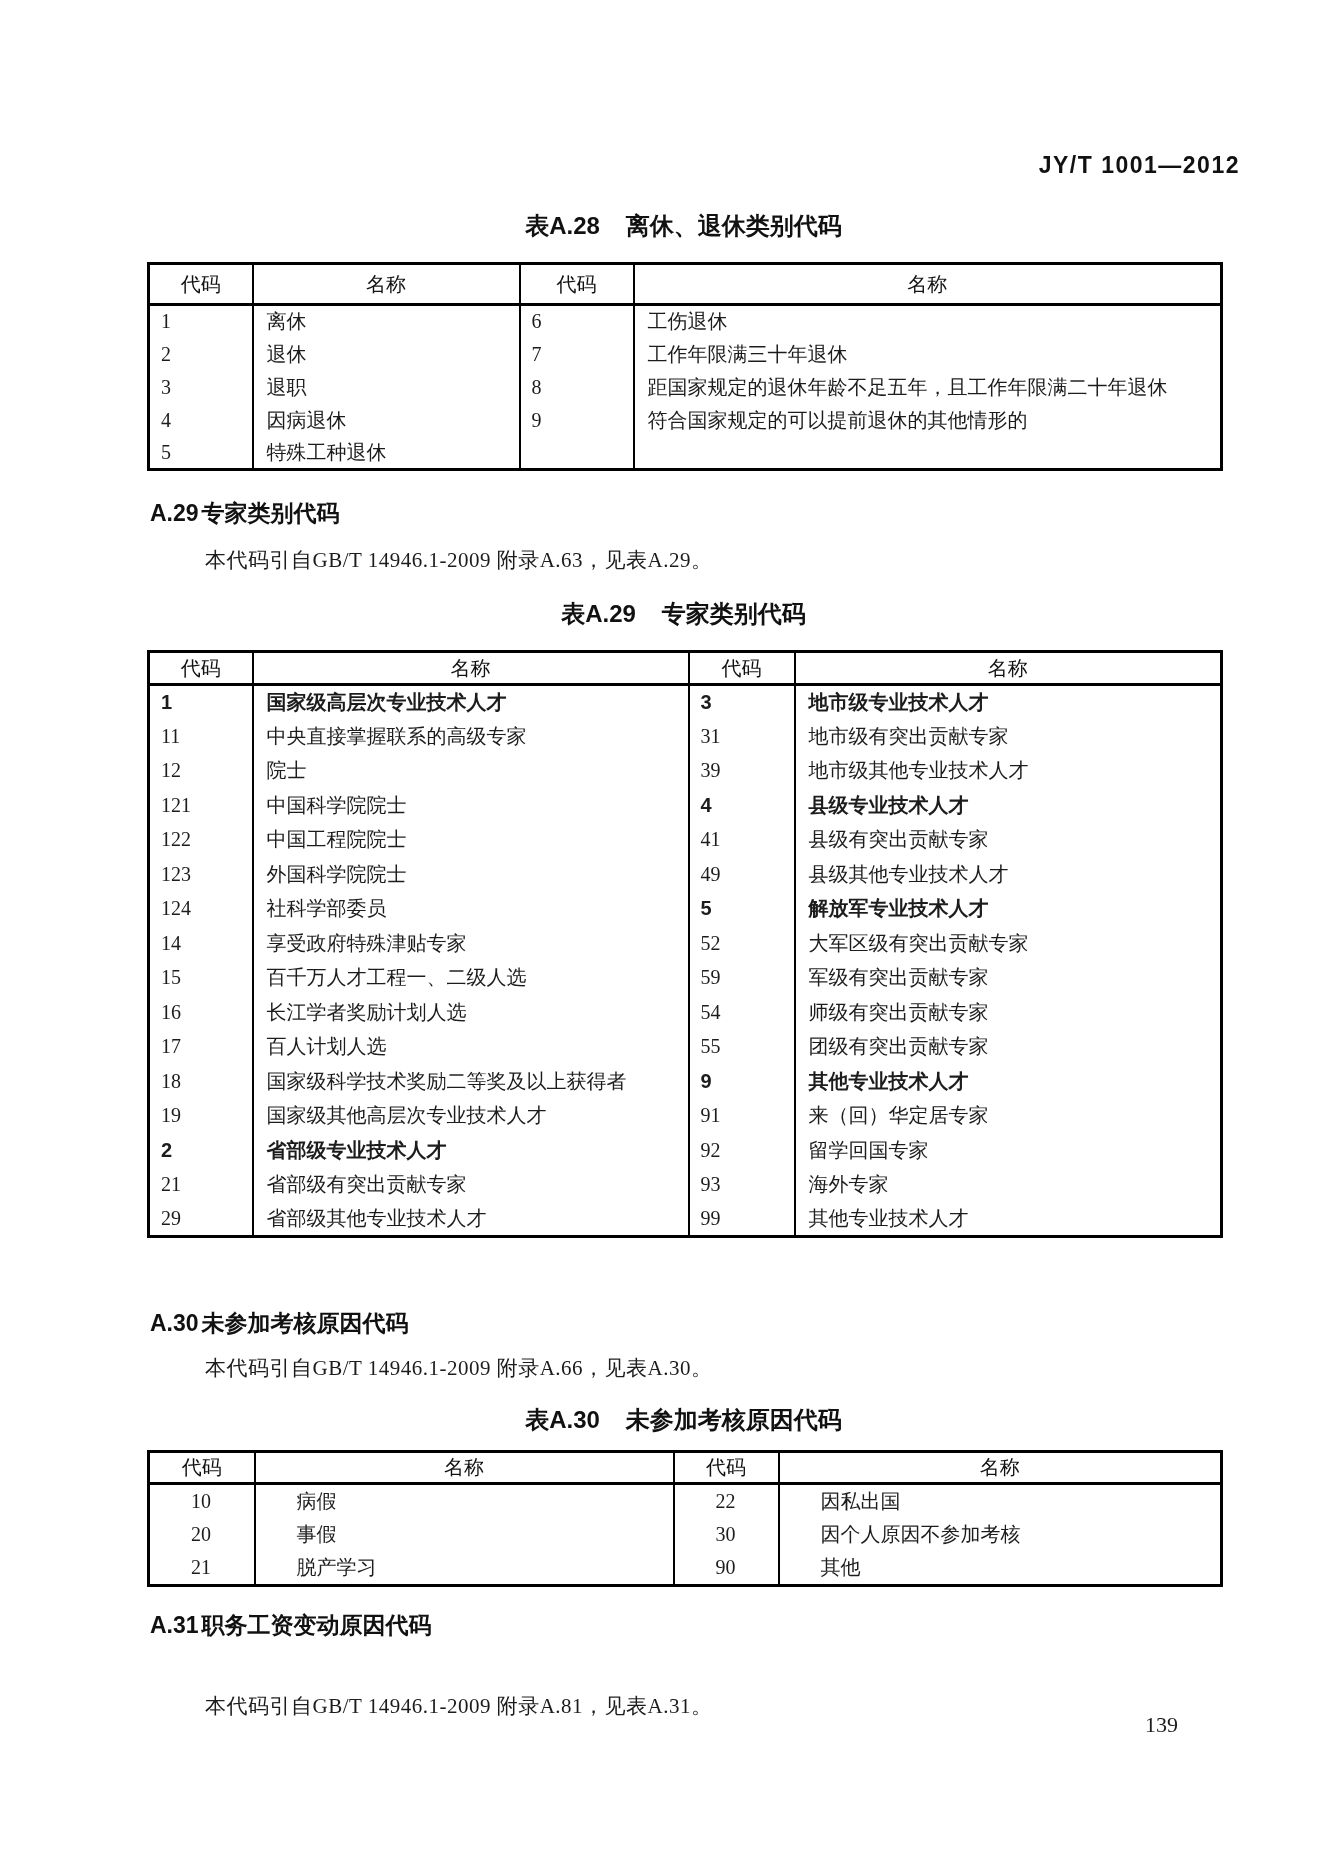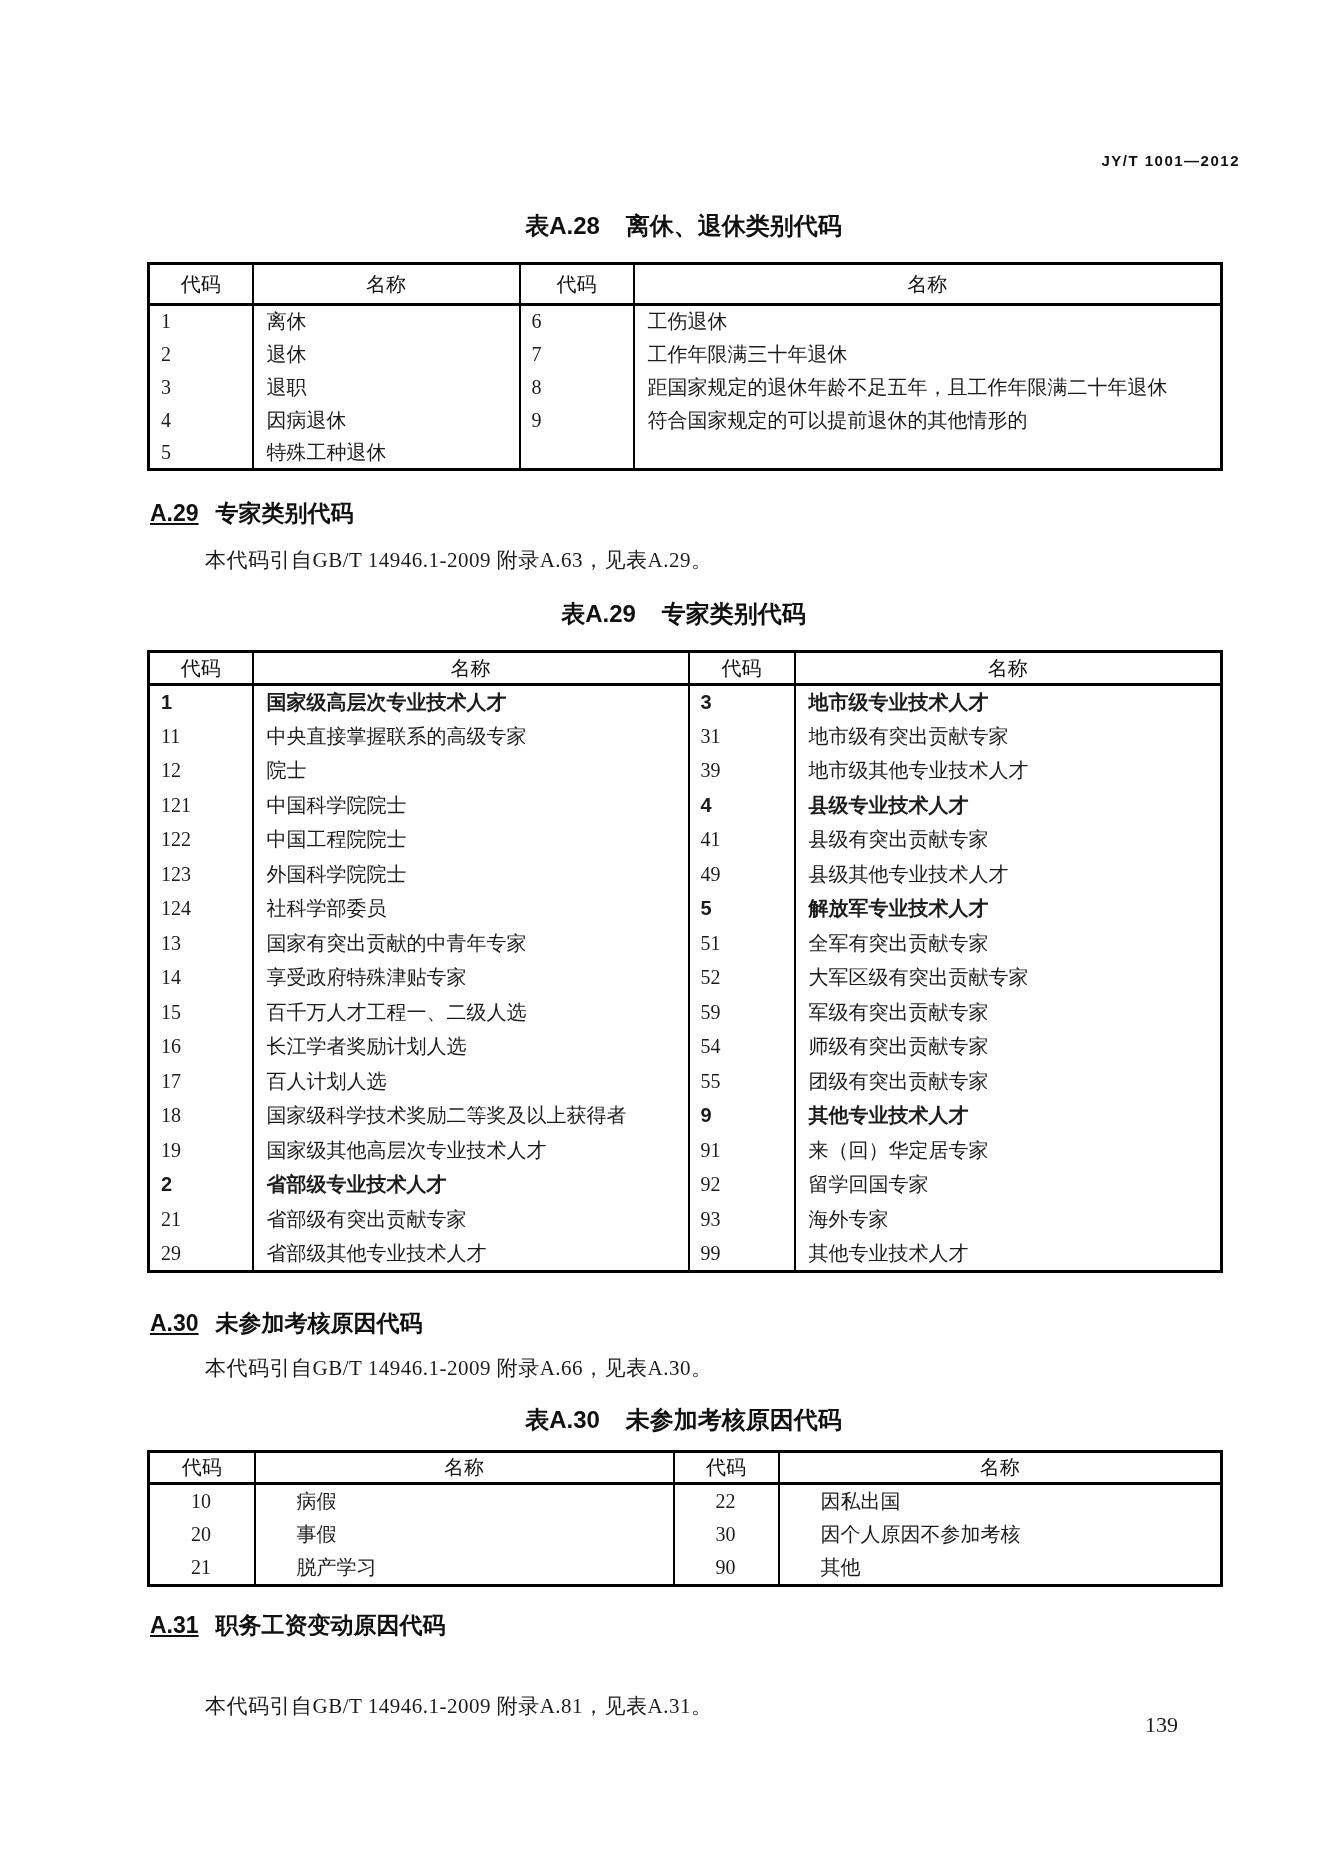--- a/index.html
+++ b/index.html
@@ -1,32 +1,32 @@
 <!DOCTYPE html>
 <html><head>
 <meta charset="utf-8">
 <style>
   * { margin:0; padding:0; box-sizing:border-box; }
   html,body { background:#ffffff; }
   body { font-family:"Liberation Serif","DejaVu Serif",serif; color:#1a1a1a; }
   .page { position:relative; width:1323px; height:1871px; background:#fff; overflow:hidden; }
 
   .doc-code { position:absolute; top:152px; right:83px;
-    font-family:"Liberation Sans","DejaVu Sans",sans-serif; font-size:15px;
+    font-family:"Liberation Sans","DejaVu Sans",sans-serif; font-size:23px;
     letter-spacing:1.5px; color:#111; font-weight:bold; }
 
   .table-title { position:absolute; left:147px; width:1073px; text-align:center;
     font-family:"Liberation Sans","DejaVu Sans",sans-serif; font-weight:bold;
     font-size:24px; color:#111; }
   .table-title .gap { display:inline-block; width:26px; }
 
   .section-heading { position:absolute; left:150px;
     font-family:"Liberation Sans","DejaVu Sans",sans-serif; font-weight:bold;
     font-size:23px; color:#111; }
-  .section-heading .num { margin-right:17px;text-decoration:underline; }
+  .section-heading .num { margin-right:3px; }
 
   .intro { position:absolute; left:205px; font-size:21px; color:#1c1c1c;
     letter-spacing:0.5px; }
 
   table.code-table { position:absolute; left:147px; width:1073px;
     border-collapse:collapse; table-layout:fixed;
     border:3px solid #000; background:#fff; }
   table.code-table th { font-family:"Liberation Sans","DejaVu Sans",sans-serif;
     font-weight:normal; font-size:20px; text-align:center; vertical-align:middle;
     border-bottom:3px solid #000; color:#111; }
@@ -170,26 +170,20 @@
           <td class="code-col">49</td>
           <td class="name-col">县级其他专业技术人才</td>
         </tr>
         <tr>
           <td class="code-col">124</td>
           <td class="name-col">社科学部委员</td>
           <td class="code-col bold">5</td>
           <td class="name-col bold">解放军专业技术人才</td>
         </tr>
         <tr>
-          <td class="code-col">13</td>
-          <td class="name-col">国家有突出贡献的中青年专家</td>
-          <td class="code-col">51</td>
-          <td class="name-col">全军有突出贡献专家</td>
-        </tr>
-        <tr>
           <td class="code-col">14</td>
           <td class="name-col">享受政府特殊津贴专家</td>
           <td class="code-col">52</td>
           <td class="name-col">大军区级有突出贡献专家</td>
         </tr>
         <tr>
           <td class="code-col">15</td>
           <td class="name-col">百千万人才工程一、二级人选</td>
           <td class="code-col">59</td>
           <td class="name-col">军级有突出贡献专家</td>

